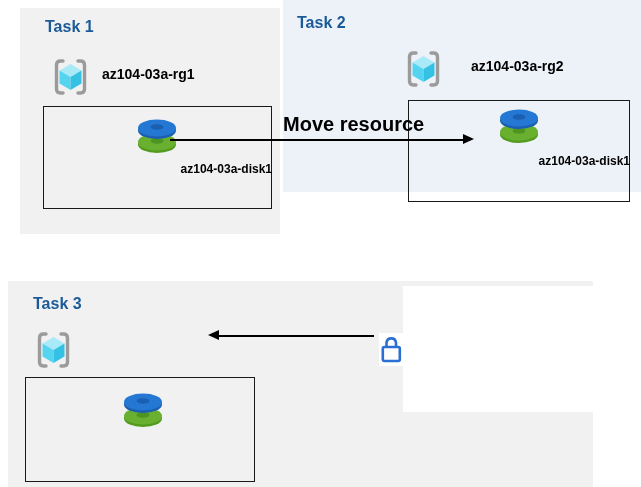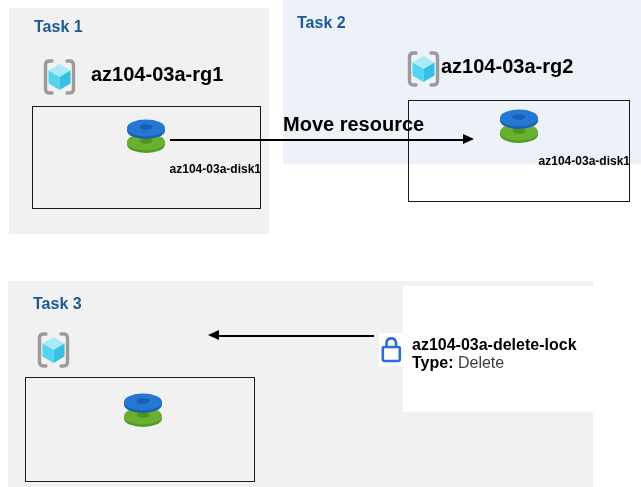--- a/index.html
+++ b/index.html
@@ -5,30 +5,30 @@
   html,body{margin:0;padding:0;}
   body{
     width:641px;height:487px;position:relative;overflow:hidden;
     background:#ffffff;
     font-family:"Liberation Sans", sans-serif;
     -webkit-font-smoothing:antialiased;
   }
   .panel{position:absolute;}
   .panel-gray{background:#f1f1f1;}
   .panel-blue{background:#edf2f8;}
-  #task1-panel{left:9px;top:8px;width:260px;height:226px;}
-  #task2-panel{left:283px;top:0px;width:358px;height:164px;}
+  #task1-panel{left:20px;top:8px;width:260px;height:226px;}
+  #task2-panel{left:283px;top:0px;width:358px;height:192px;}
   #task3-panel{left:8px;top:281px;width:585px;height:264px;}
 
   .task-title{
     position:absolute;font-size:16px;font-weight:700;color:#1b5a96;
     line-height:17px;white-space:nowrap;
   }
   .res-name{
-    position:absolute;font-size:20px;font-weight:700;color:#000;
+    position:absolute;font-size:14px;font-weight:700;color:#000;
     line-height:17px;white-space:nowrap;
   }
   .rbox{
     position:absolute;border:1.5px solid #1a1a1a;background:transparent;
     box-sizing:border-box;
   }
   .disk-label{
     position:absolute;font-size:12px;font-weight:700;color:#000;
     text-align:right;line-height:17px;white-space:nowrap;
   }
@@ -102,21 +102,21 @@
       <use href="#disk-icon"></use>
     </svg>
   <div class="disk-label" style="left:23px;top:153px;width:229px;">az104-03a-disk1</div>
 </div>
 
 <div class="panel panel-blue" id="task2-panel">
   <div class="task-title" style="left:14px;top:14px;">Task 2</div>
   <svg class="icon" style="left:122px;top:49px;" width="37" height="40" viewBox="0 0 37 40">
       <use href="#rg-icon"></use>
     </svg>
-  <div class="res-name" style="left:158px;top:58px;">az104-03a-rg2</div>
+  <div class="res-name" style="left:188px;top:58px;">az104-03a-rg2</div>
   <div class="rbox" style="left:125px;top:100px;width:222px;height:102px;"></div>
   <svg class="icon" style="left:214px;top:106px;" width="44" height="38" viewBox="0 0 44 38">
       <use href="#disk-icon"></use>
     </svg>
   <div class="disk-label" style="left:125px;top:153px;width:222px;">az104-03a-disk1</div>
 </div>
 
 <div id="move-label">Move resource</div>
 <div class="arrow-line" style="left:170px;top:139px;width:293px;"></div>
 <div class="arrow-head-right" style="left:463px;top:134px;"></div>
@@ -130,19 +130,16 @@
   <div class="rbox" style="left:17px;top:96px;width:230px;height:105px;"></div>
   <svg class="icon" style="left:113px;top:109px;" width="44" height="38" viewBox="0 0 44 38">
       <use href="#disk-icon"></use>
     </svg>
 
   <div id="lock-icon-box">
     <svg width="24" height="33" viewBox="0 0 24 33">
         <use href="#padlock-icon"></use>
       </svg>
   </div>
-  <div id="lock-text">
-    <span class="lock-name">az104-03a-delete-lock</span><span class="lock-type-label">Type:</span> <span class="lock-type-value">Delete</span>
-  </div>
 </div>
 
 <div class="arrow-line" style="left:219px;top:335px;width:155px;"></div>
 <div class="arrow-head-left" style="left:208px;top:330px;"></div>
 
 </body></html>

